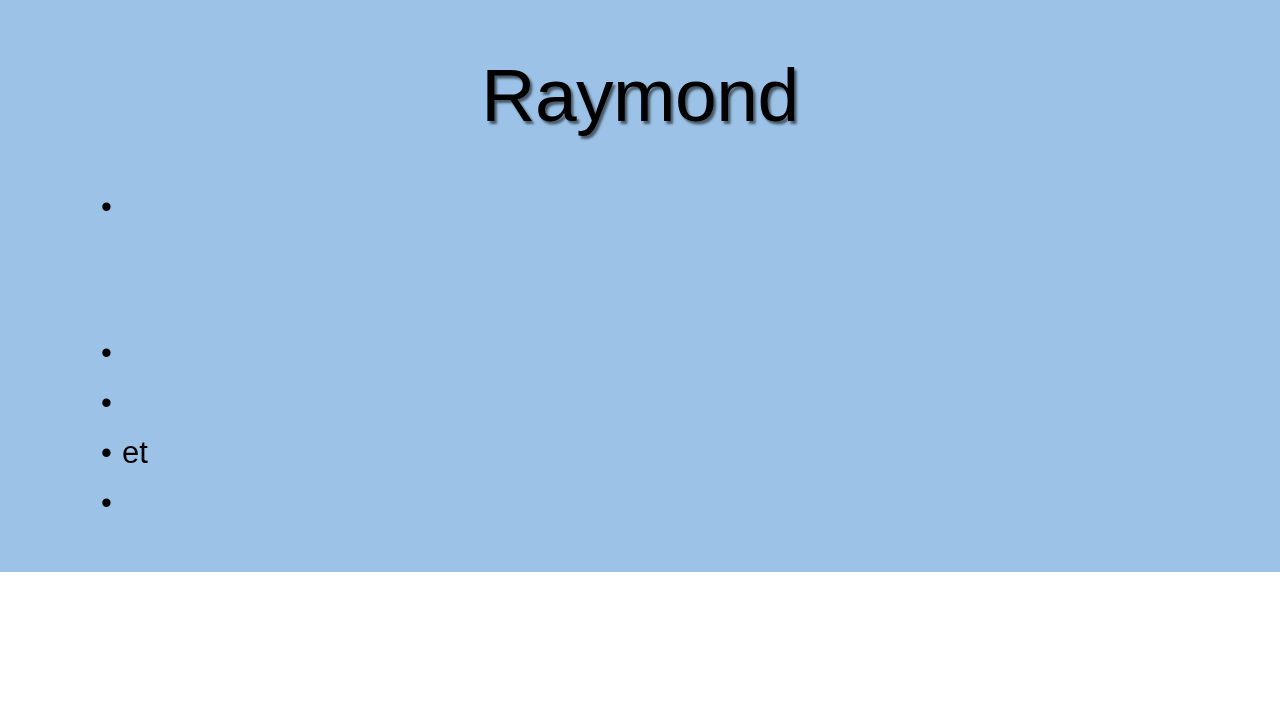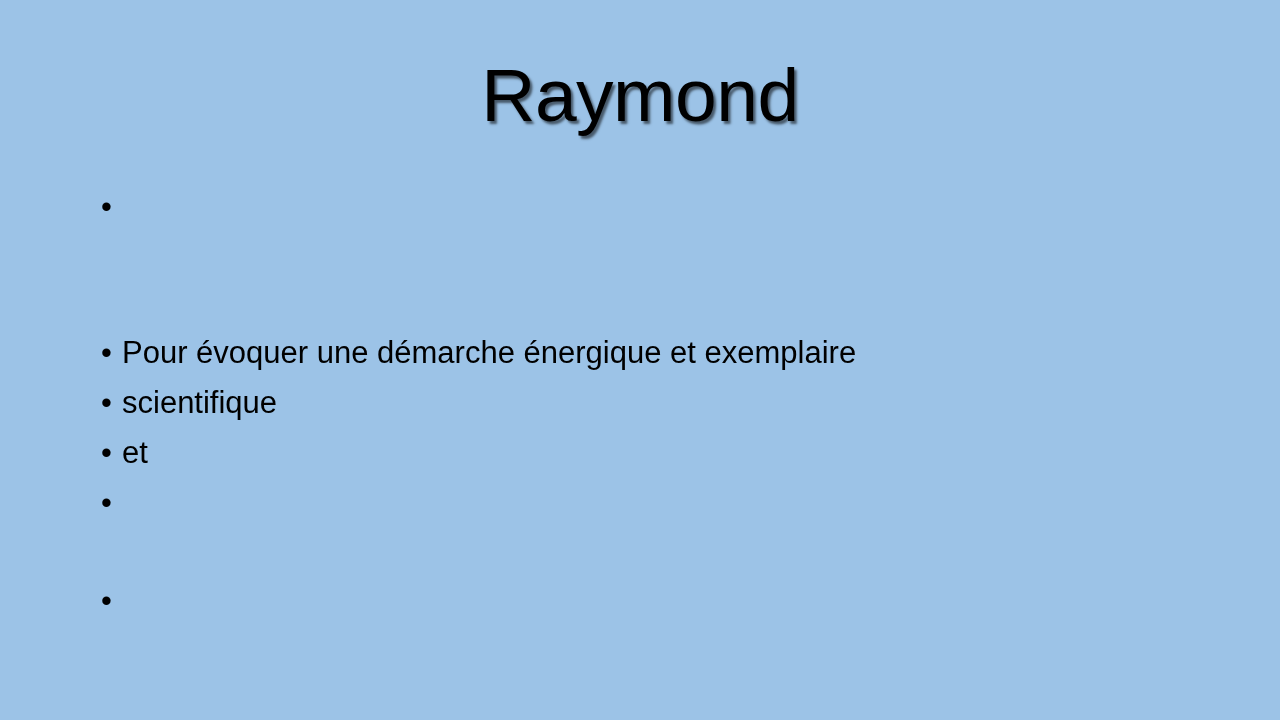--- a/index.html
+++ b/index.html
@@ -9,21 +9,21 @@
   body {
     width: 1280px;
     height: 720px;
     overflow: hidden;
     font-family: "Liberation Sans", sans-serif;
   }
 
   .slide {
     position: relative;
     width: 1280px;
-    height: 720px;
+    height: 572px;
     background: #9cc3e7;
     box-sizing: border-box;
     overflow: hidden;
   }
 
   .slide-title {
     position: absolute;
     left: 0;
     right: 0;
     top: 58px;
@@ -90,26 +90,24 @@
   <div class="slide-title">Raymond</div>
 
   <ul class="body-list">
 
     <li class="bullet-line">
       <span class="dot">•</span>
     </li>
 
     <li class="bullet-line spacer-before">
       <span class="dot">•</span>
-      <span class="bullet-text">Pour évoquer une démarche énergique  et exemplaire</span>
     </li>
 
     <li class="bullet-line">
       <span class="dot">•</span>
-      <span class="bullet-text">scientifique</span>
     </li>
 
     <li class="bullet-line">
       <span class="dot">•</span>
       <span class="bullet-text">et</span>
     </li>
 
     <li class="bullet-line">
       <span class="dot">•</span>
     </li>

